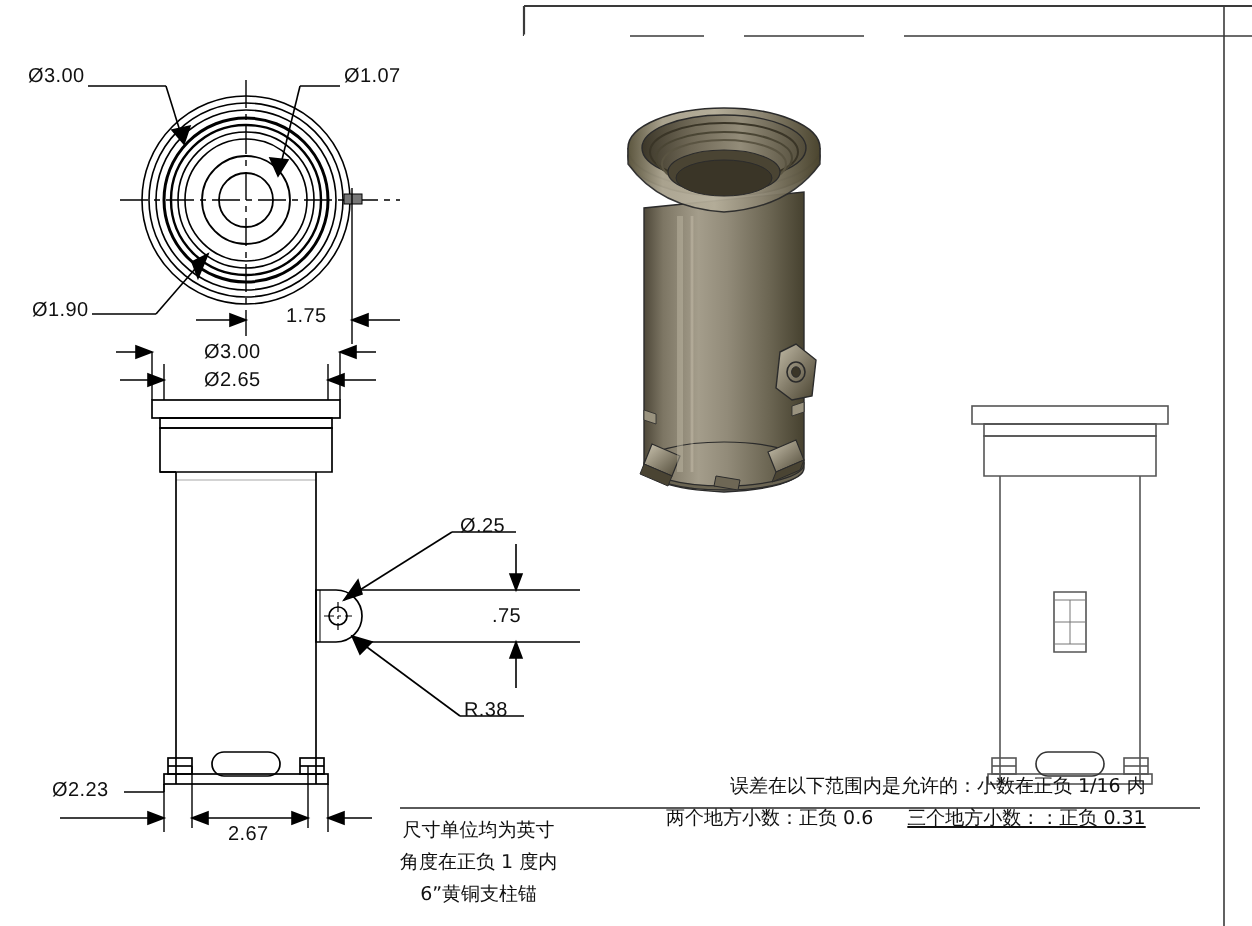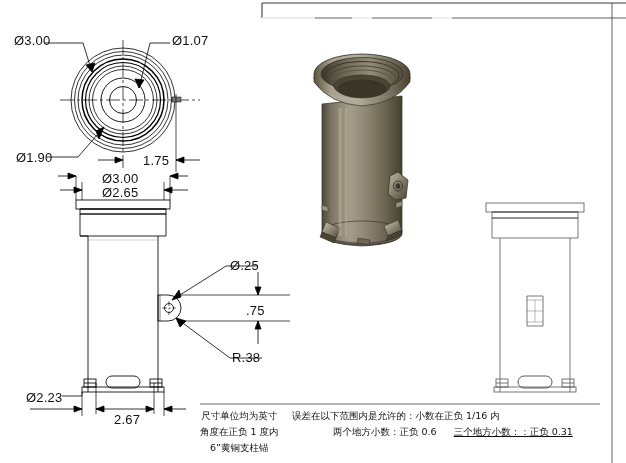--- a/index.html
+++ b/index.html
@@ -1,25 +1,25 @@
 <!DOCTYPE html>
 <html><head>
 <meta charset="utf-8">
 <style>
   html,body{margin:0;padding:0;background:#ffffff;}
   body{width:626px;height:463px;overflow:hidden;
        font-family:"Liberation Sans","DejaVu Sans",sans-serif;color:#000;}
   #sheet{position:relative;width:626px;height:463px;background:#fff;}
   .svg-layer{position:absolute;left:0;top:0;width:626px;height:463px;}
-  .dimtext{position:absolute;font-size:13px;letter-spacing:.2px;white-space:nowrap;
+  .dimtext{position:absolute;font-size:10px;letter-spacing:.2px;white-space:nowrap;
            font-family:"Liberation Sans",sans-serif;color:#111;}
   .notes{position:absolute;font-size:9.5px;line-height:16px;white-space:nowrap;
          font-family:"DejaVu Sans",sans-serif;color:#111;}
   .ncol1{position:absolute;left:200px;top:408px;text-align:center;}
-  .ncol2{position:absolute;left:292px;top:408px;}
+  .ncol2{position:absolute;left:292px;top:386px;text-align:right;}
 </style>
 </head>
 <body>
 
 <div id="sheet">
 
   <svg class="svg-layer" viewBox="0 0 626 463">
     <defs>
       <linearGradient id="gBody" x1="0" y1="0" x2="1" y2="0">
         <stop offset="0%" stop-color="#4c4staging"></stop>

